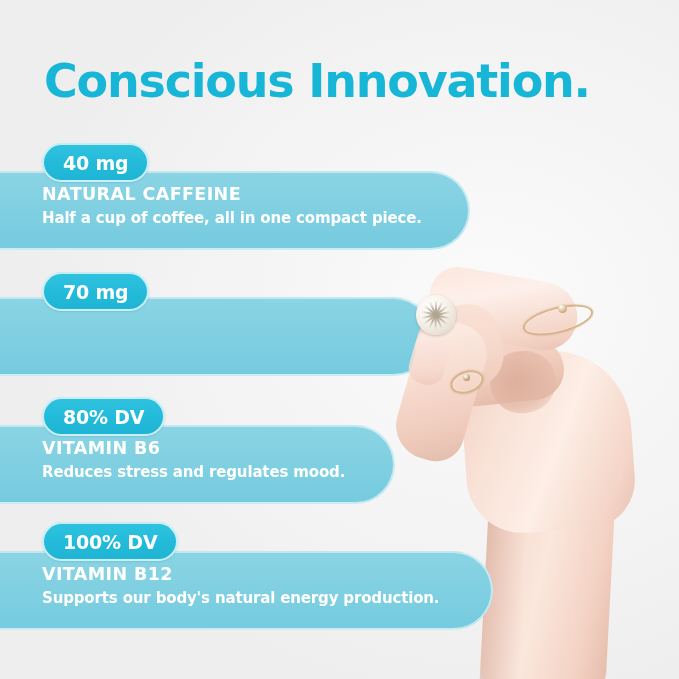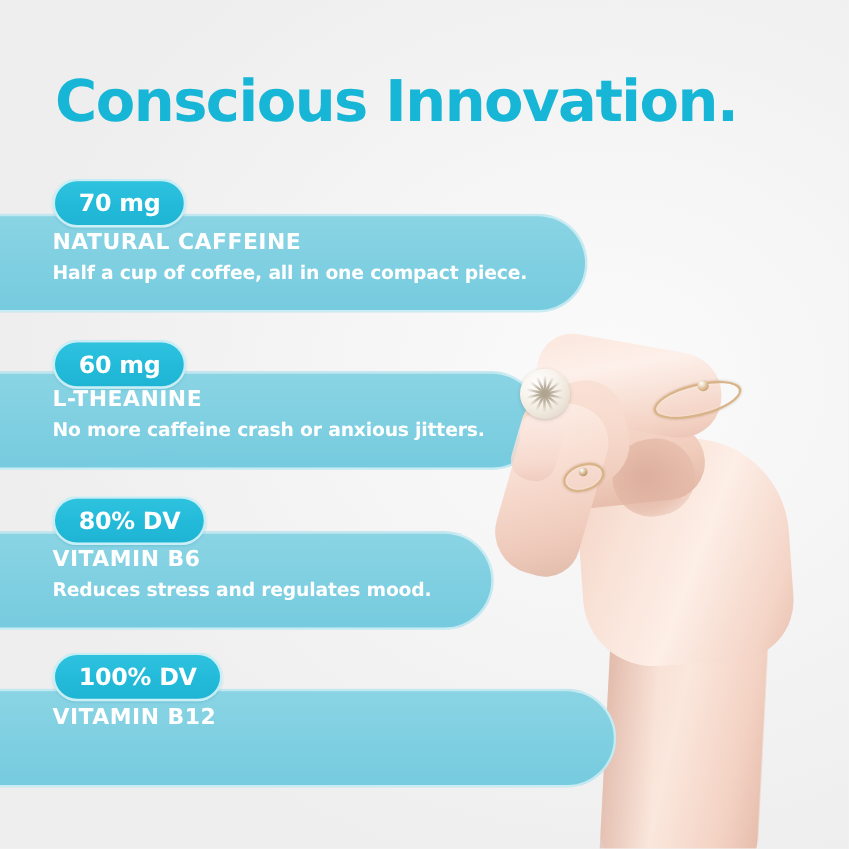--- a/index.html
+++ b/index.html
@@ -240,33 +240,32 @@
 
 <div id="canvas">
 
   <div id="title">Conscious Innovation.</div>
 
   <div id="cards-layer">
       <div class="card front" style="top: 171px; width: 470px;">
         <div class="card-title">NATURAL CAFFEINE</div>
         <div class="card-desc">Half a cup of coffee, all in one compact piece.</div>
       </div>
-      <div class="badge" style="top: 143px;">70 mg</div>
+      <div class="badge" style="top: 143px;">40 mg</div>
       <div class="card" style="top: 297px; width: 433px;">
-        <div class="card-title">L-THEANINE</div>
-        <div class="card-desc">No more caffeine crash or anxious jitters.</div>
-      </div>
-      <div class="badge" style="top: 272px;">60 mg</div>
+      </div>
+      <div class="badge" style="top: 272px;">70 mg</div>
       <div class="card" style="top: 425px; width: 395px; padding-left: 44px;">
         <div class="card-title">VITAMIN B6</div>
         <div class="card-desc">Reduces stress and regulates mood.</div>
       </div>
       <div class="badge" style="top: 397px;">80% DV</div>
       <div class="card front" style="top: 551px; width: 493px;">
         <div class="card-title">VITAMIN B12</div>
+        <div class="card-desc">Supports our body's natural energy production.</div>
       </div>
       <div class="badge" style="top: 522px;">100% DV</div>
     </div>
 
   <div id="photo">
     <div class="wrist"></div>
     <div class="wrist-shade"></div>
     <div class="palm"></div>
     <div class="finger-mid"></div>
     <div class="knuckle-gap"></div>

